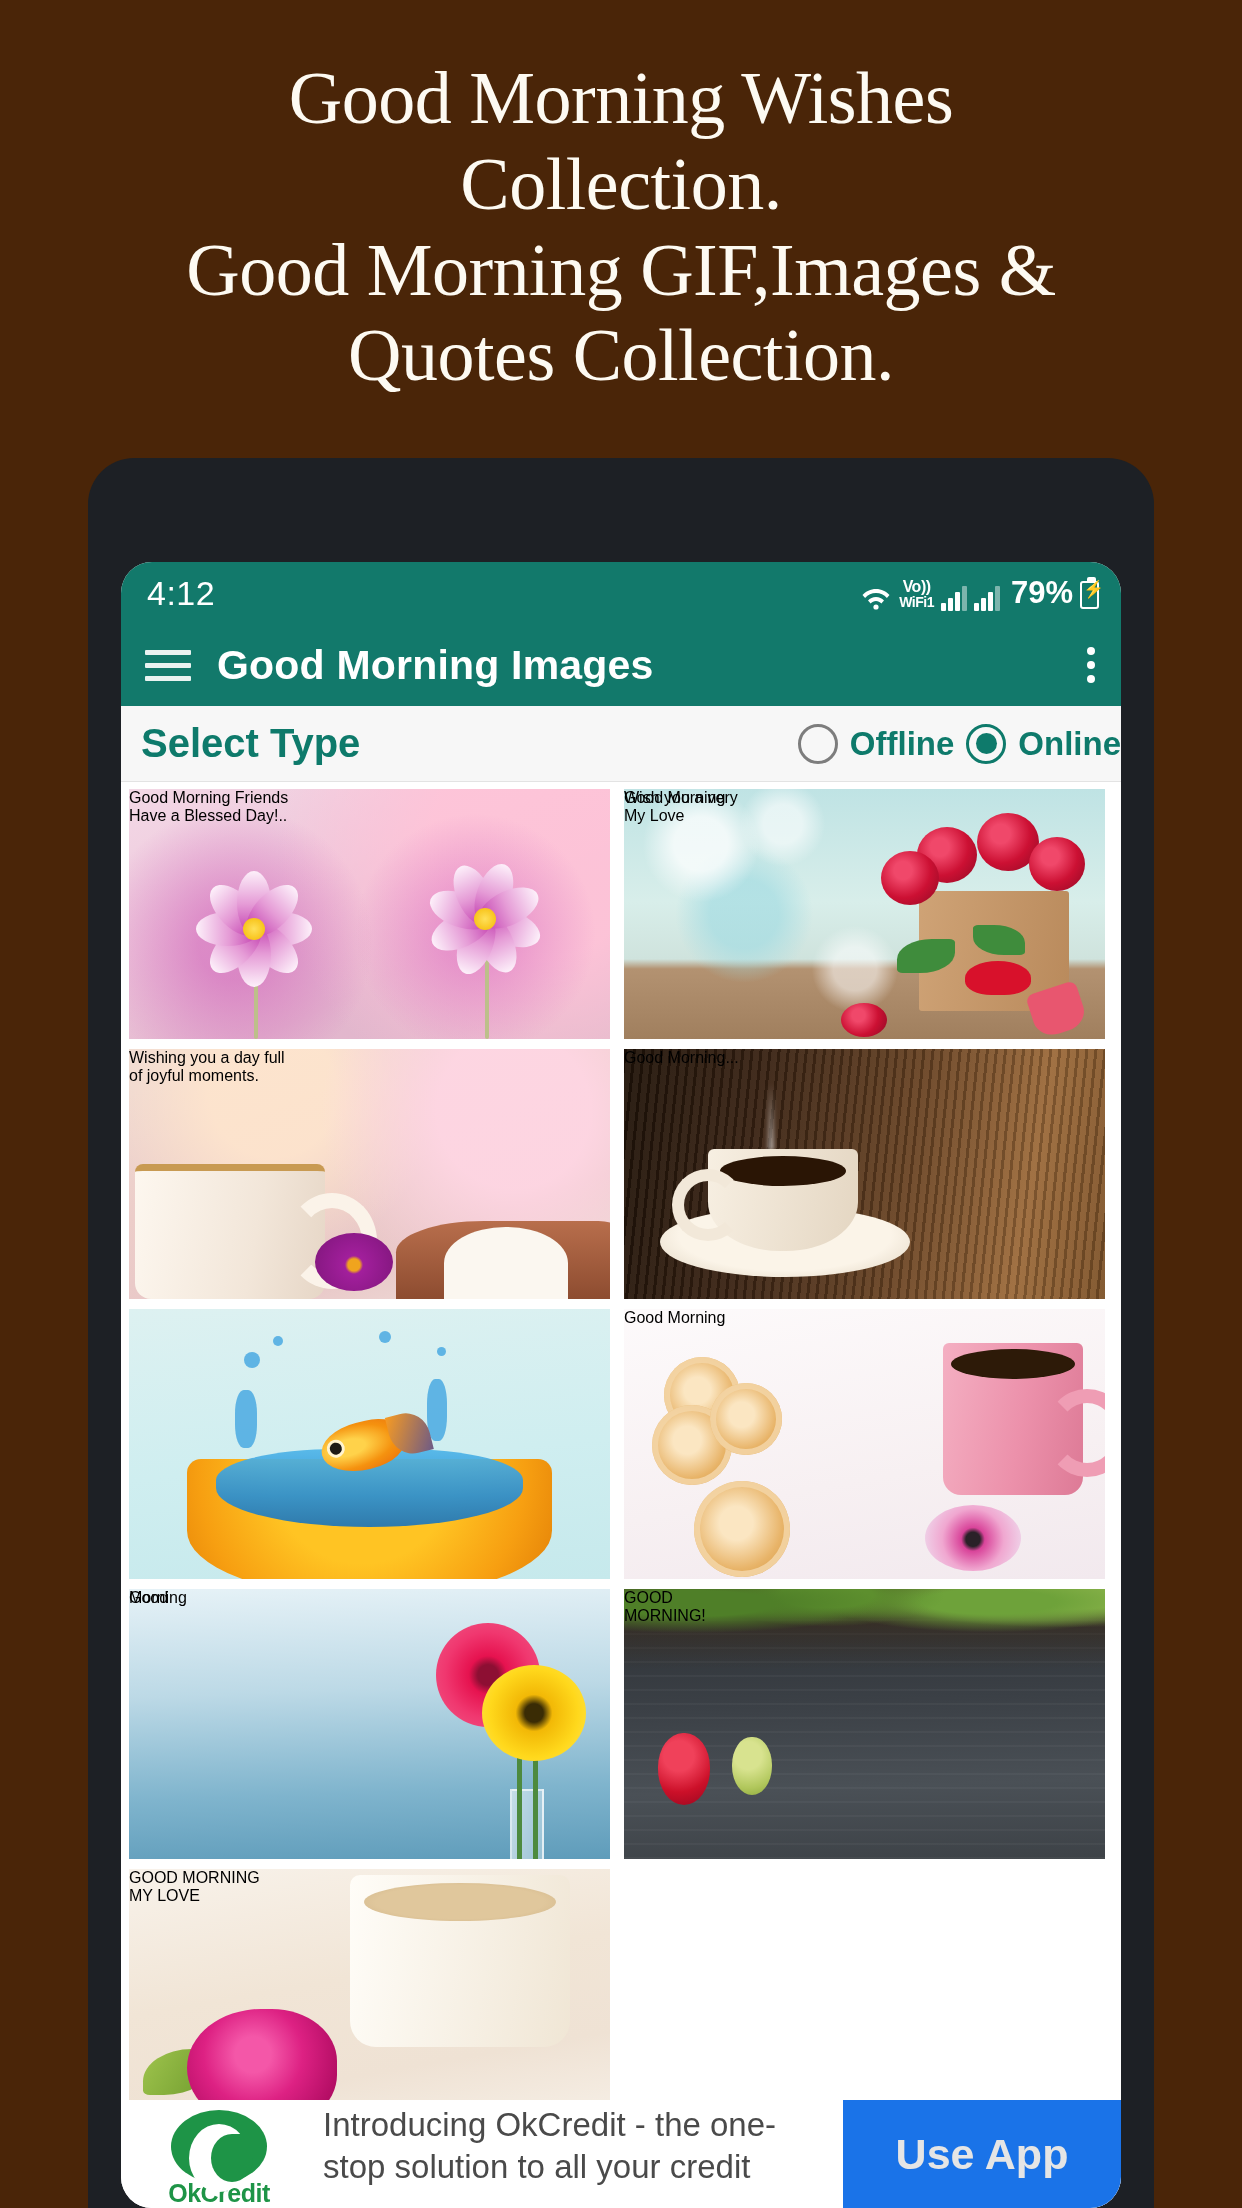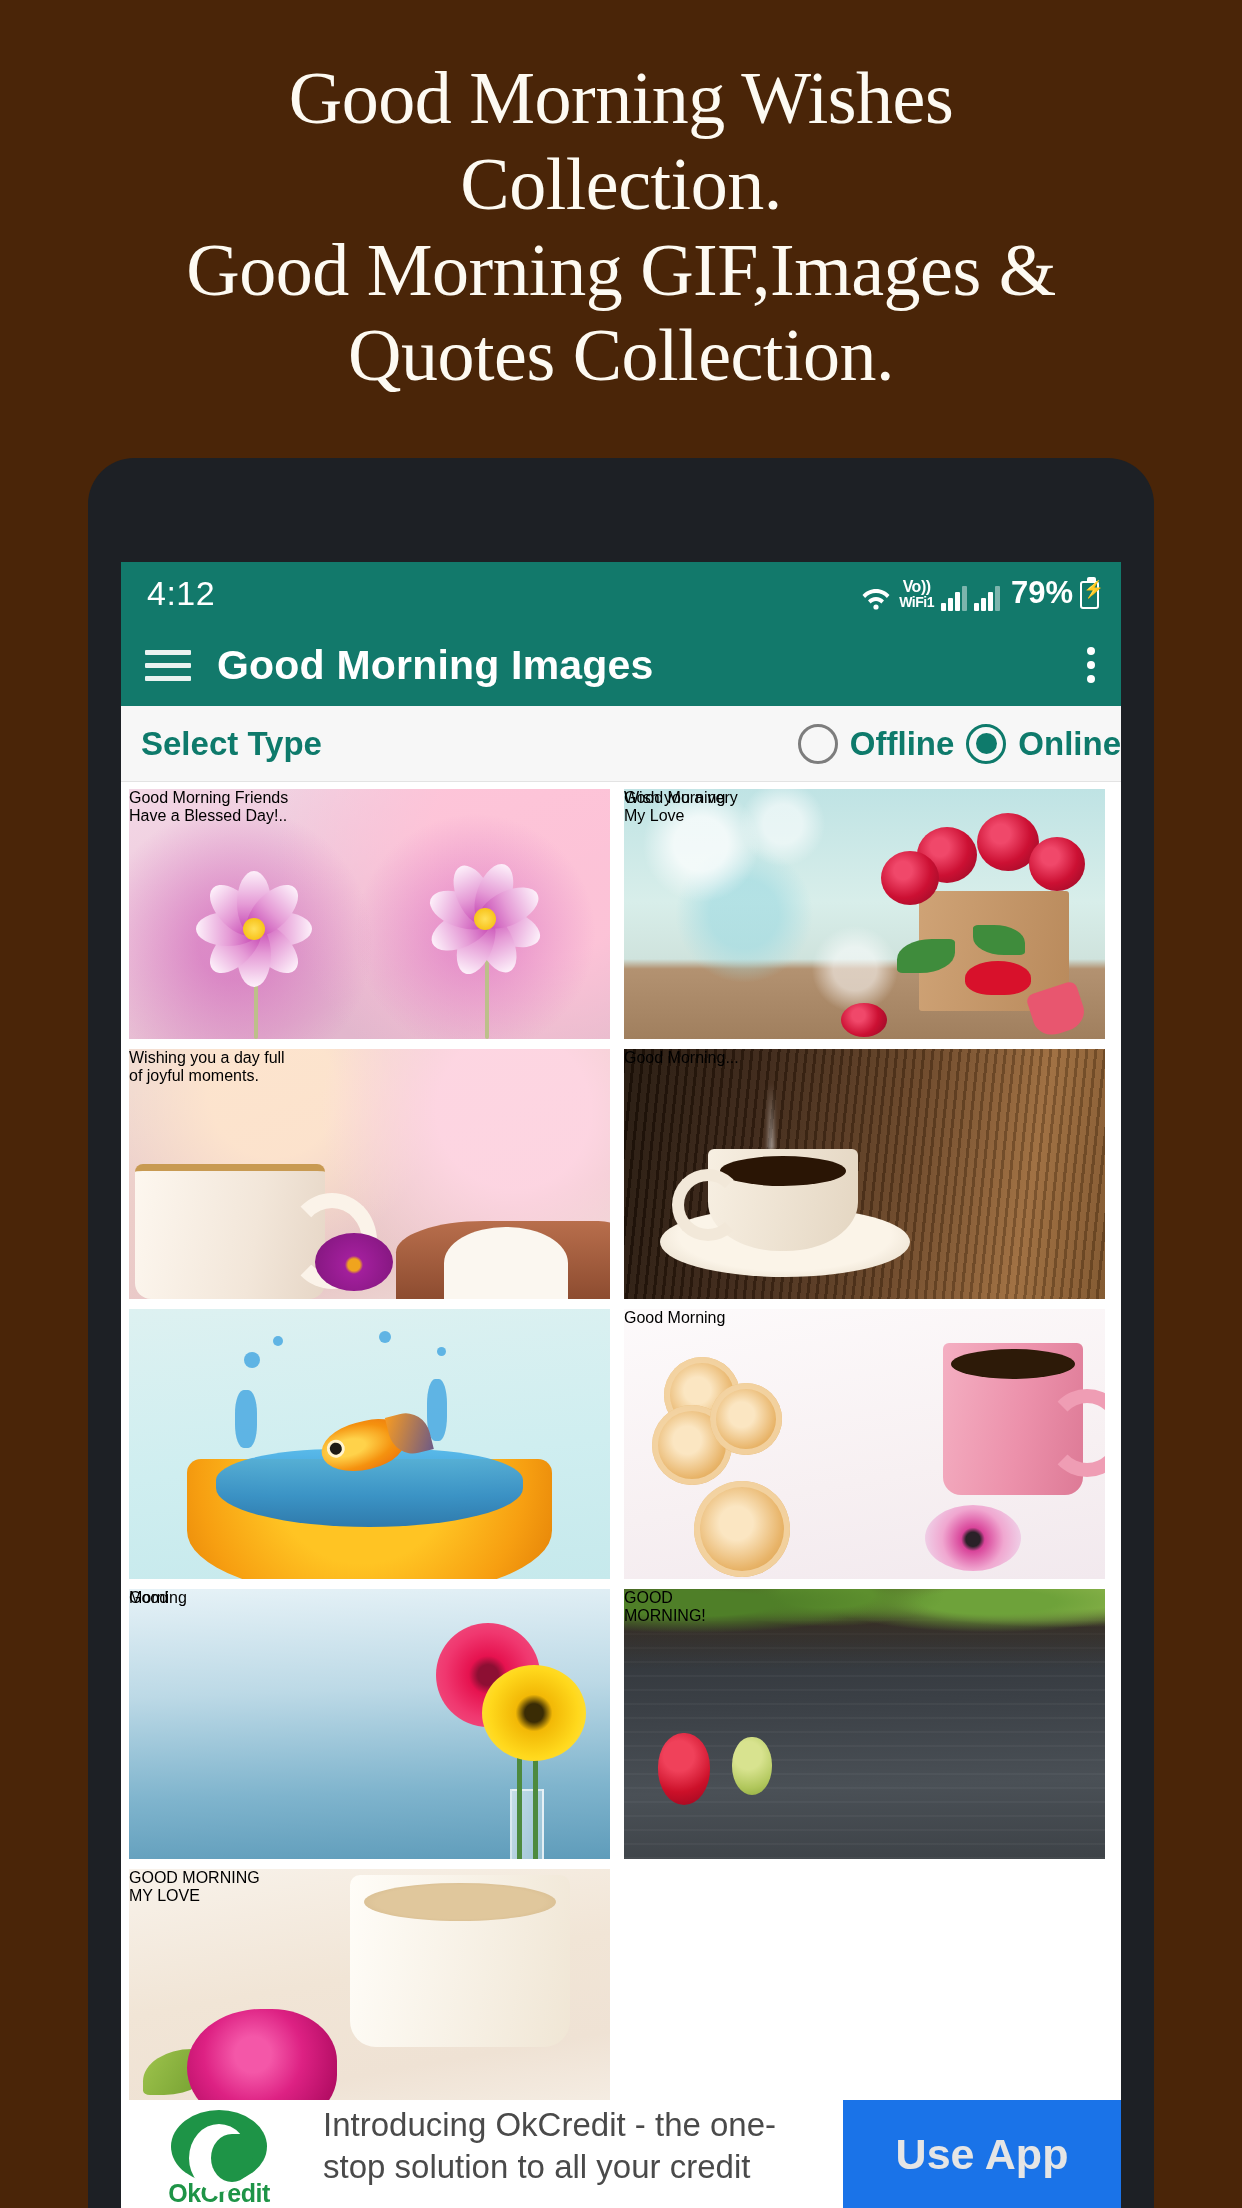--- a/index.html
+++ b/index.html
@@ -30,20 +30,21 @@
     width: 1066px; height: 1750px;
     background: #1d2025;
     border-radius: 46px 46px 0 0;
     overflow: hidden;
   }
   .screen {
     position: absolute; left: 33px; top: 104px;
     width: 1000px; height: 1646px;
     background: #ffffff;
     overflow: hidden;
+    border-radius: 31px;
   }
 
   
   .statusbar {
     height: 62px; background: #12796b;
     display: flex; align-items: center;
     padding: 0 22px 0 26px; color: #ffffff;
   }
   .sb-time { font-size: 34px; font-weight: 500; letter-spacing: 0.5px; }
   .sb-right { margin-left: auto; display: flex; align-items: flex-end; gap: 7px; }
@@ -77,21 +78,21 @@
   }
   .dots { margin-left: auto; display: flex; flex-direction: column; gap: 6px; cursor: pointer; }
   .dots i { width: 8px; height: 8px; background: #fff; border-radius: 50%; display: block; }
 
   
   .selectrow {
     height: 76px; background: #f7f7f7;
     display: flex; align-items: center; padding: 0 0 0 20px;
     border-bottom: 1px solid #e3e3e3;
   }
-  .sel-label { color: #0e7a6b; font-size: 33px; font-weight: 600; }
+  .sel-label { color: #0e7a6b; font-size: 40px; font-weight: 600; }
   .radios { margin-left: auto; display: flex; align-items: center; gap: 12px; }
   .radio { display: flex; align-items: center; gap: 12px; cursor: pointer; }
   .rb { width: 40px; height: 40px; border-radius: 50%; border: 3.5px solid #7d7d7d;
         display:flex; align-items:center; justify-content:center; flex: none; }
   .rb.on { border-color: #0e7a6b; }
   .rb.on::after { content:""; width: 21px; height: 21px; border-radius: 50%; background: #0e7a6b; }
   .rlabel { color: #0e7a6b; font-size: 33px; font-weight: 600; white-space: nowrap; }
 
   
   .grid {

